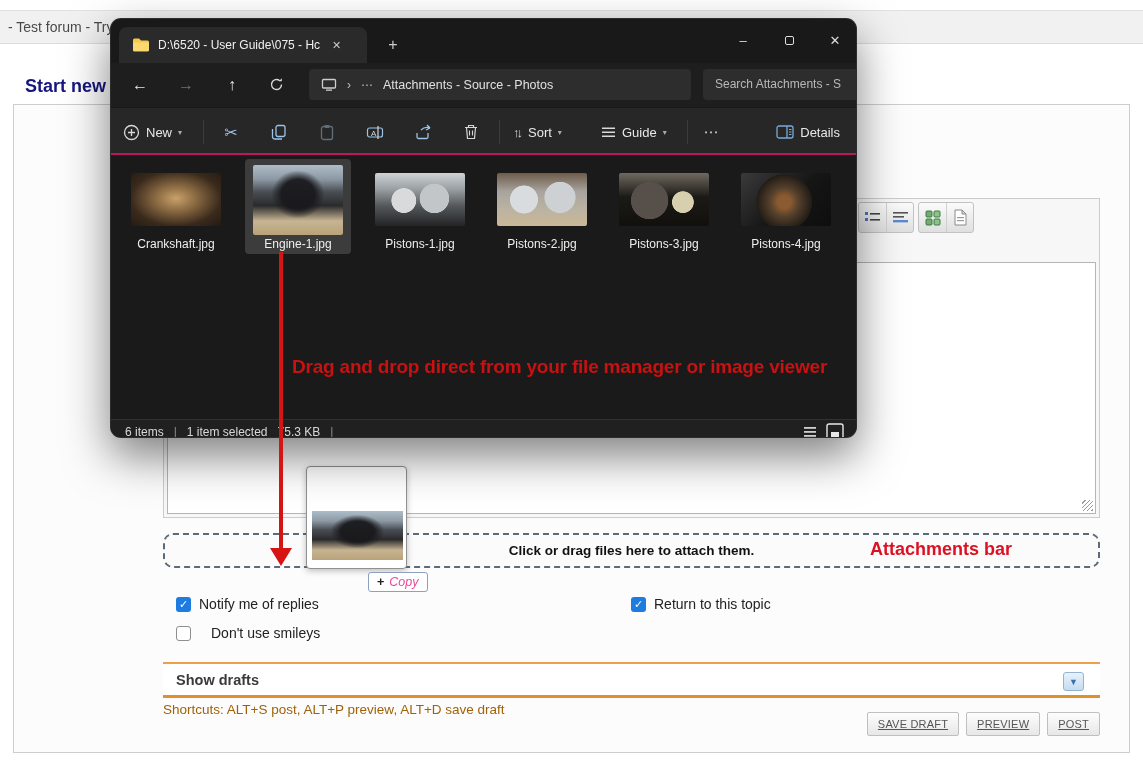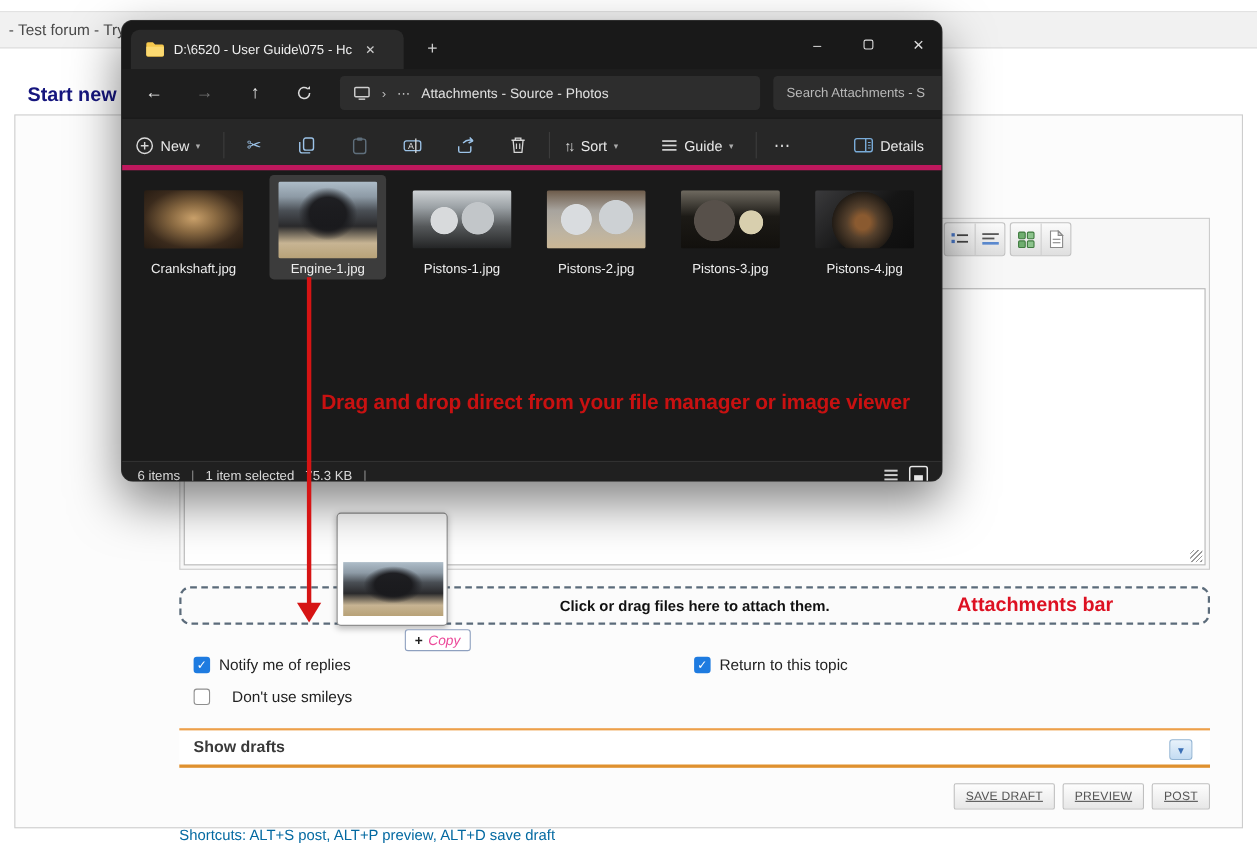--- a/index.html
+++ b/index.html
@@ -51,21 +51,21 @@
   .chk.off { background:#fff; border:1px solid #8f8f8f; }
 
   .drafts-bar { position:absolute; left:163px; top:662px; width:937px; height:36px;
     background:#ffffff; border-top:2px solid #eda04a; border-bottom:3px solid #df912f;
     display:flex; align-items:center; }
   .drafts-label { font-size:14.5px; font-weight:bold; color:#3a3a3a; padding-left:13px; }
   .drafts-drop { position:absolute; right:16px; top:8px; width:21px; height:19px;
     background:linear-gradient(#e8f2fb,#c4dcf2); border:1px solid #93b5d4; border-radius:3px;
     color:#3b6fb5; font-size:9px; display:flex; align-items:center; justify-content:center; }
 
-  .shortcuts { position:absolute; left:163px; top:752px; font-size:13.5px; color:#0369a1; }
+  .shortcuts { position:absolute; left:163px; top:702px; font-size:13.5px; color:#a16207; }
   .btn-row { position:absolute; right:43px; top:712px; display:flex; gap:7px; }
   .f-btn { background:linear-gradient(#fdfdfd,#e7e7e7); border:1px solid #bfbfbf; border-radius:2px;
     font-size:11px; color:#555; padding:5px 10px; letter-spacing:.2px;text-decoration:underline; }
 
   
   .explorer { position:absolute; left:110px; top:18px; width:747px; height:420px;
     background:#1e1e1e; border-radius:11px; overflow:hidden; z-index:10;
     box-shadow:0 18px 45px rgba(0,0,0,.5); border:1px solid rgba(255,255,255,.07); }
   .tab-bar { position:absolute; left:0; top:0; width:100%; height:44px; background:#191919; }
   .exp-tab { position:absolute; left:8px; top:8px; width:248px; height:36px; background:#2a2a2a;
@@ -83,21 +83,21 @@
   .nav-glyph { position:absolute; top:0; width:26px; height:44px; text-align:center; line-height:44px;
     font-size:16px; color:#e6e6e6; }
   .addr-pill { position:absolute; left:198px; top:6px; width:382px; height:31px; background:#2d2d2d;
     border-radius:4px; display:flex; align-items:center; gap:10px; padding-left:12px; }
   .addr-text { font-size:12.5px; color:#e0e0e0; }
   .addr-sep { color:#bdbdbd; font-size:12px; }
   .search-pill { position:absolute; left:592px; top:6px; width:185px; height:31px; background:#2d2d2d;
     border-radius:4px; font-size:12px; color:#b9b9b9; line-height:31px; padding-left:12px; }
 
   .tool-row { position:absolute; left:0; top:88px; width:100%; height:48px; background:#272727;
-    border-top:1px solid #191919; border-bottom:5px solid #be185d; }
+    border-top:1px solid #191919; border-bottom:2px solid #be185d; }
   .tool-div { position:absolute; top:12px; width:1px; height:24px; background:#3c3c3c; }
   .tool-btn { position:absolute; top:8px; width:32px; height:32px; display:flex;
     align-items:center; justify-content:center; border-radius:4px; }
   .tool-text { font-size:13px; color:#e8e8e8; }
   .tool-chev { font-size:8px; color:#aaaaaa; }
   .tool-group { position:absolute; top:0; height:48px; display:flex; align-items:center; gap:6px; }
   .sort-glyph { font-size:13px; color:#d9d9d9; letter-spacing:-3px; margin-right:2px; }
 
   .content { position:absolute; left:0; top:136px; width:100%; height:264px; background:#1a1a1a; }
   .tile { position:absolute; top:4px; width:106px; height:95px; border-radius:4px; }

